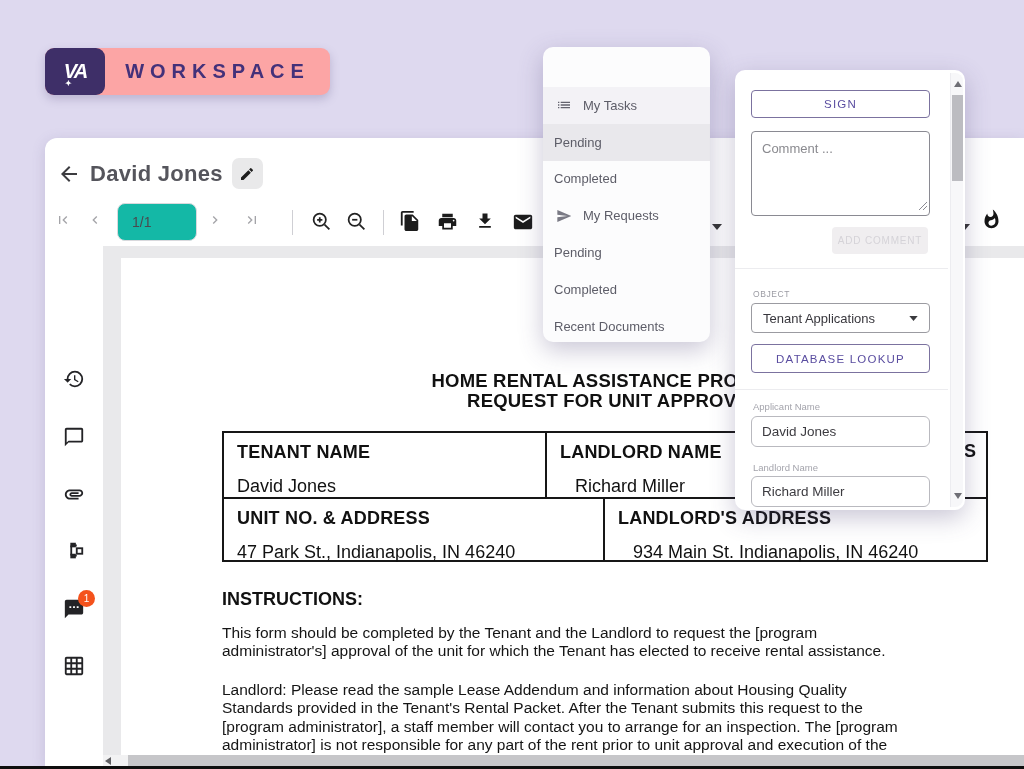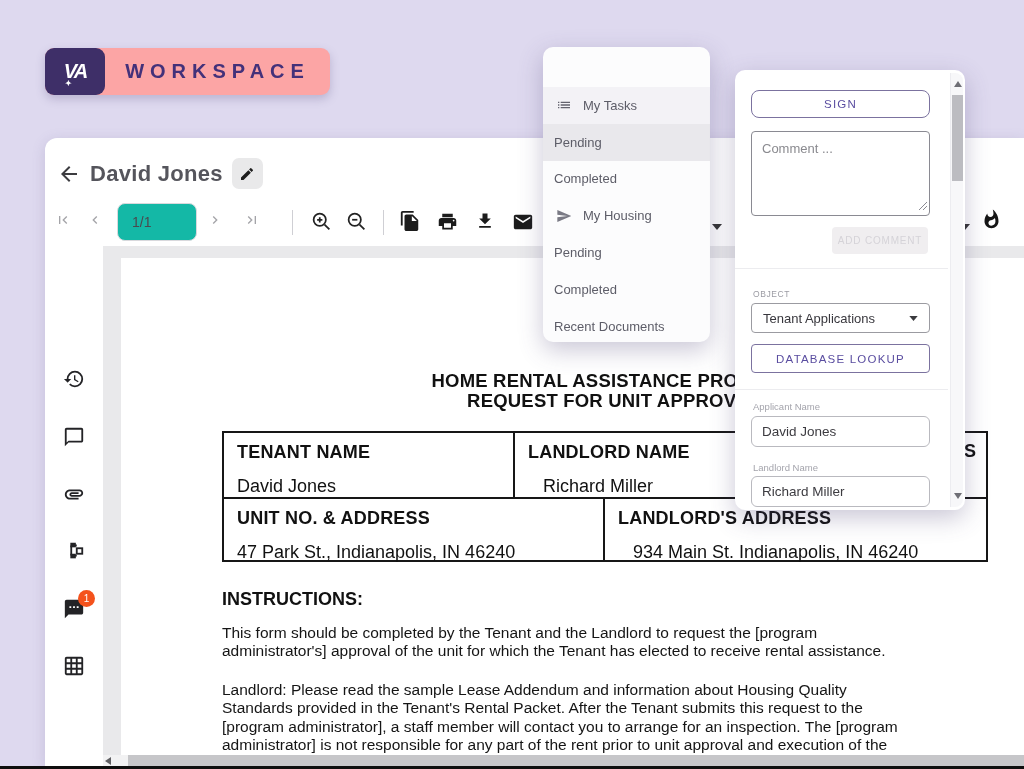--- a/index.html
+++ b/index.html
@@ -61,21 +61,21 @@
   
   .viewer { left:58px; top:108px; width:921px; height:509px; background:#e9e9eb; overflow:hidden; }
   .page { position:absolute; left:18px; top:12px; width:985px; height:497px; background:#fff; color:#111; }
   .doc-heading { position:absolute; left:0; top:113px; width:100%; text-align:center;
     font-size:18.5px; font-weight:bold; line-height:19.5px; letter-spacing:.2px; }
   .doc-table { position:absolute; left:101px; top:173px; width:766px; border:2px solid #161616; }
   .trow { display:flex; }
   .trow.r1 { height:66px; border-bottom:2px solid #161616; }
   .trow.r2 { height:61px; }
   .tcell { position:relative; padding:9px 0 0 13px; }
-  .tcell.c1a { width:291px; border-right:2px solid #161616; }
+  .tcell.c1a { width:323px; border-right:2px solid #161616; }
   .tcell.c1b { flex:1; }
   .tcell.c2a { width:381px; border-right:2px solid #161616; }
   .tcell.c2b { flex:1; }
   .tlabel { font-size:18px; font-weight:bold; letter-spacing:.2px; }
   .tvalue { font-size:18px; margin-top:13px; }
   .indent { padding-left:15px; }
   .col3-frag { position:absolute; left:843px; top:183px; font-size:18px; font-weight:bold; }
   .instr-head { position:absolute; left:101px; top:331px; font-size:18px; font-weight:bold; }
   .para { position:absolute; left:101px; font-size:15.5px; line-height:18.4px; white-space:pre-line; color:#151515; }
   .para.p1 { top:366px; }
@@ -108,21 +108,21 @@
     background:#fff; border-radius:10px;
     box-shadow:0 8px 24px rgba(80,70,120,.30);
     z-index:6;
   }
   .outline-btn {
     position:absolute; left:16px; width:179px; background:#fff;
     border:1px solid #7b729f; border-radius:4px; cursor:pointer;
     color:#5a4da0; font-size:11.5px; letter-spacing:1.2px;
     font-family:"Liberation Sans", sans-serif;
   }
-  .sign-btn { top:20px; height:28px;border-radius:8px; }
+  .sign-btn { top:20px; height:28px; }
   .lookup-btn { top:274px; height:29px; }
   .comment-box {
     position:absolute; left:16px; top:61px; width:179px; height:85px;
     border:1px solid #8a8a92; border-radius:4px; resize:none;
     font-size:13px; color:#3c3b40; padding:9px 10px;
     font-family:"Liberation Sans", sans-serif;
   }
   .comment-box::placeholder { color:#8a8a8f; }
   .resize-grip { position:absolute; left:184px; top:132px; pointer-events:none; }
   .add-comment {
@@ -356,21 +356,21 @@
   <div class="menu-item sub selected">
     <span>Pending</span>
   </div>
   <div class="menu-item sub">
     <span>Completed</span>
   </div>
   <div class="menu-item hdr">
     <svg width="16" height="16" viewBox="0 0 24 24">
         <path fill="#7a7a85" d="M2.01 21L23 12 2.01 3 2 10l15 2-15 2z"></path>
       </svg>
-    <span>My Housing</span>
+    <span>My Requests</span>
   </div>
   <div class="menu-item sub">
     <span>Pending</span>
   </div>
   <div class="menu-item sub">
     <span>Completed</span>
   </div>
   <div class="menu-item sub">
     <span>Recent Documents</span>
   </div>

